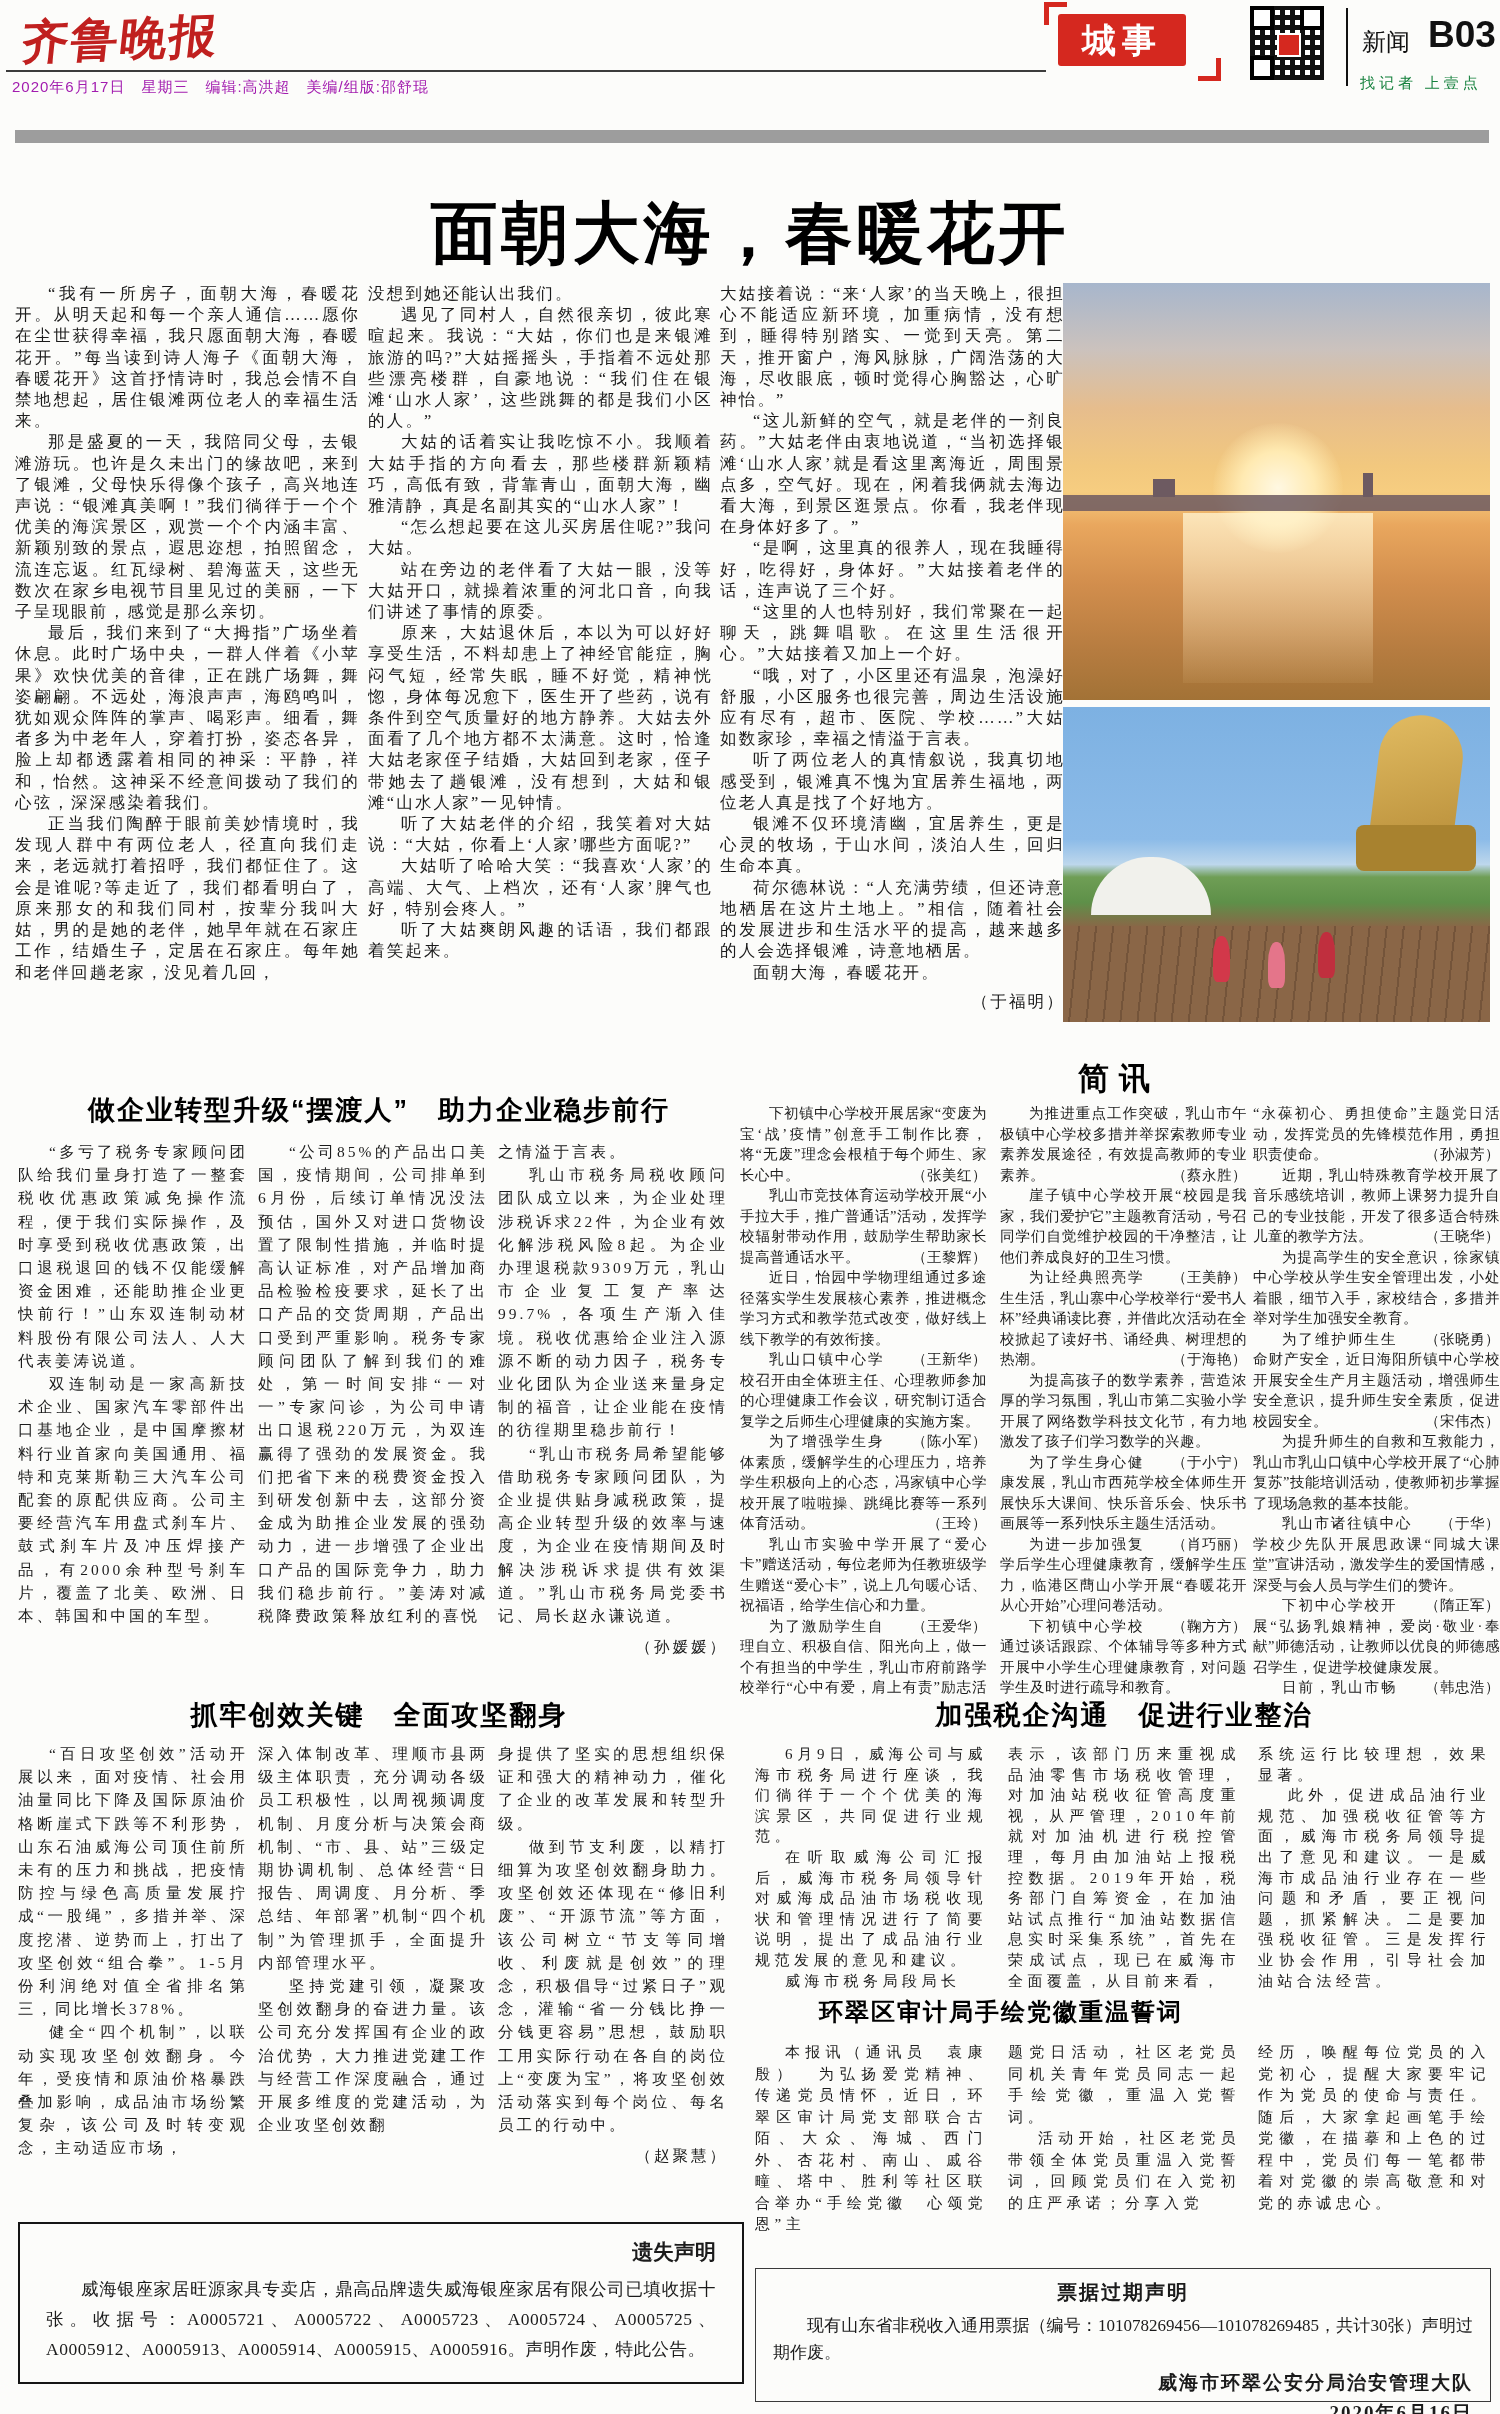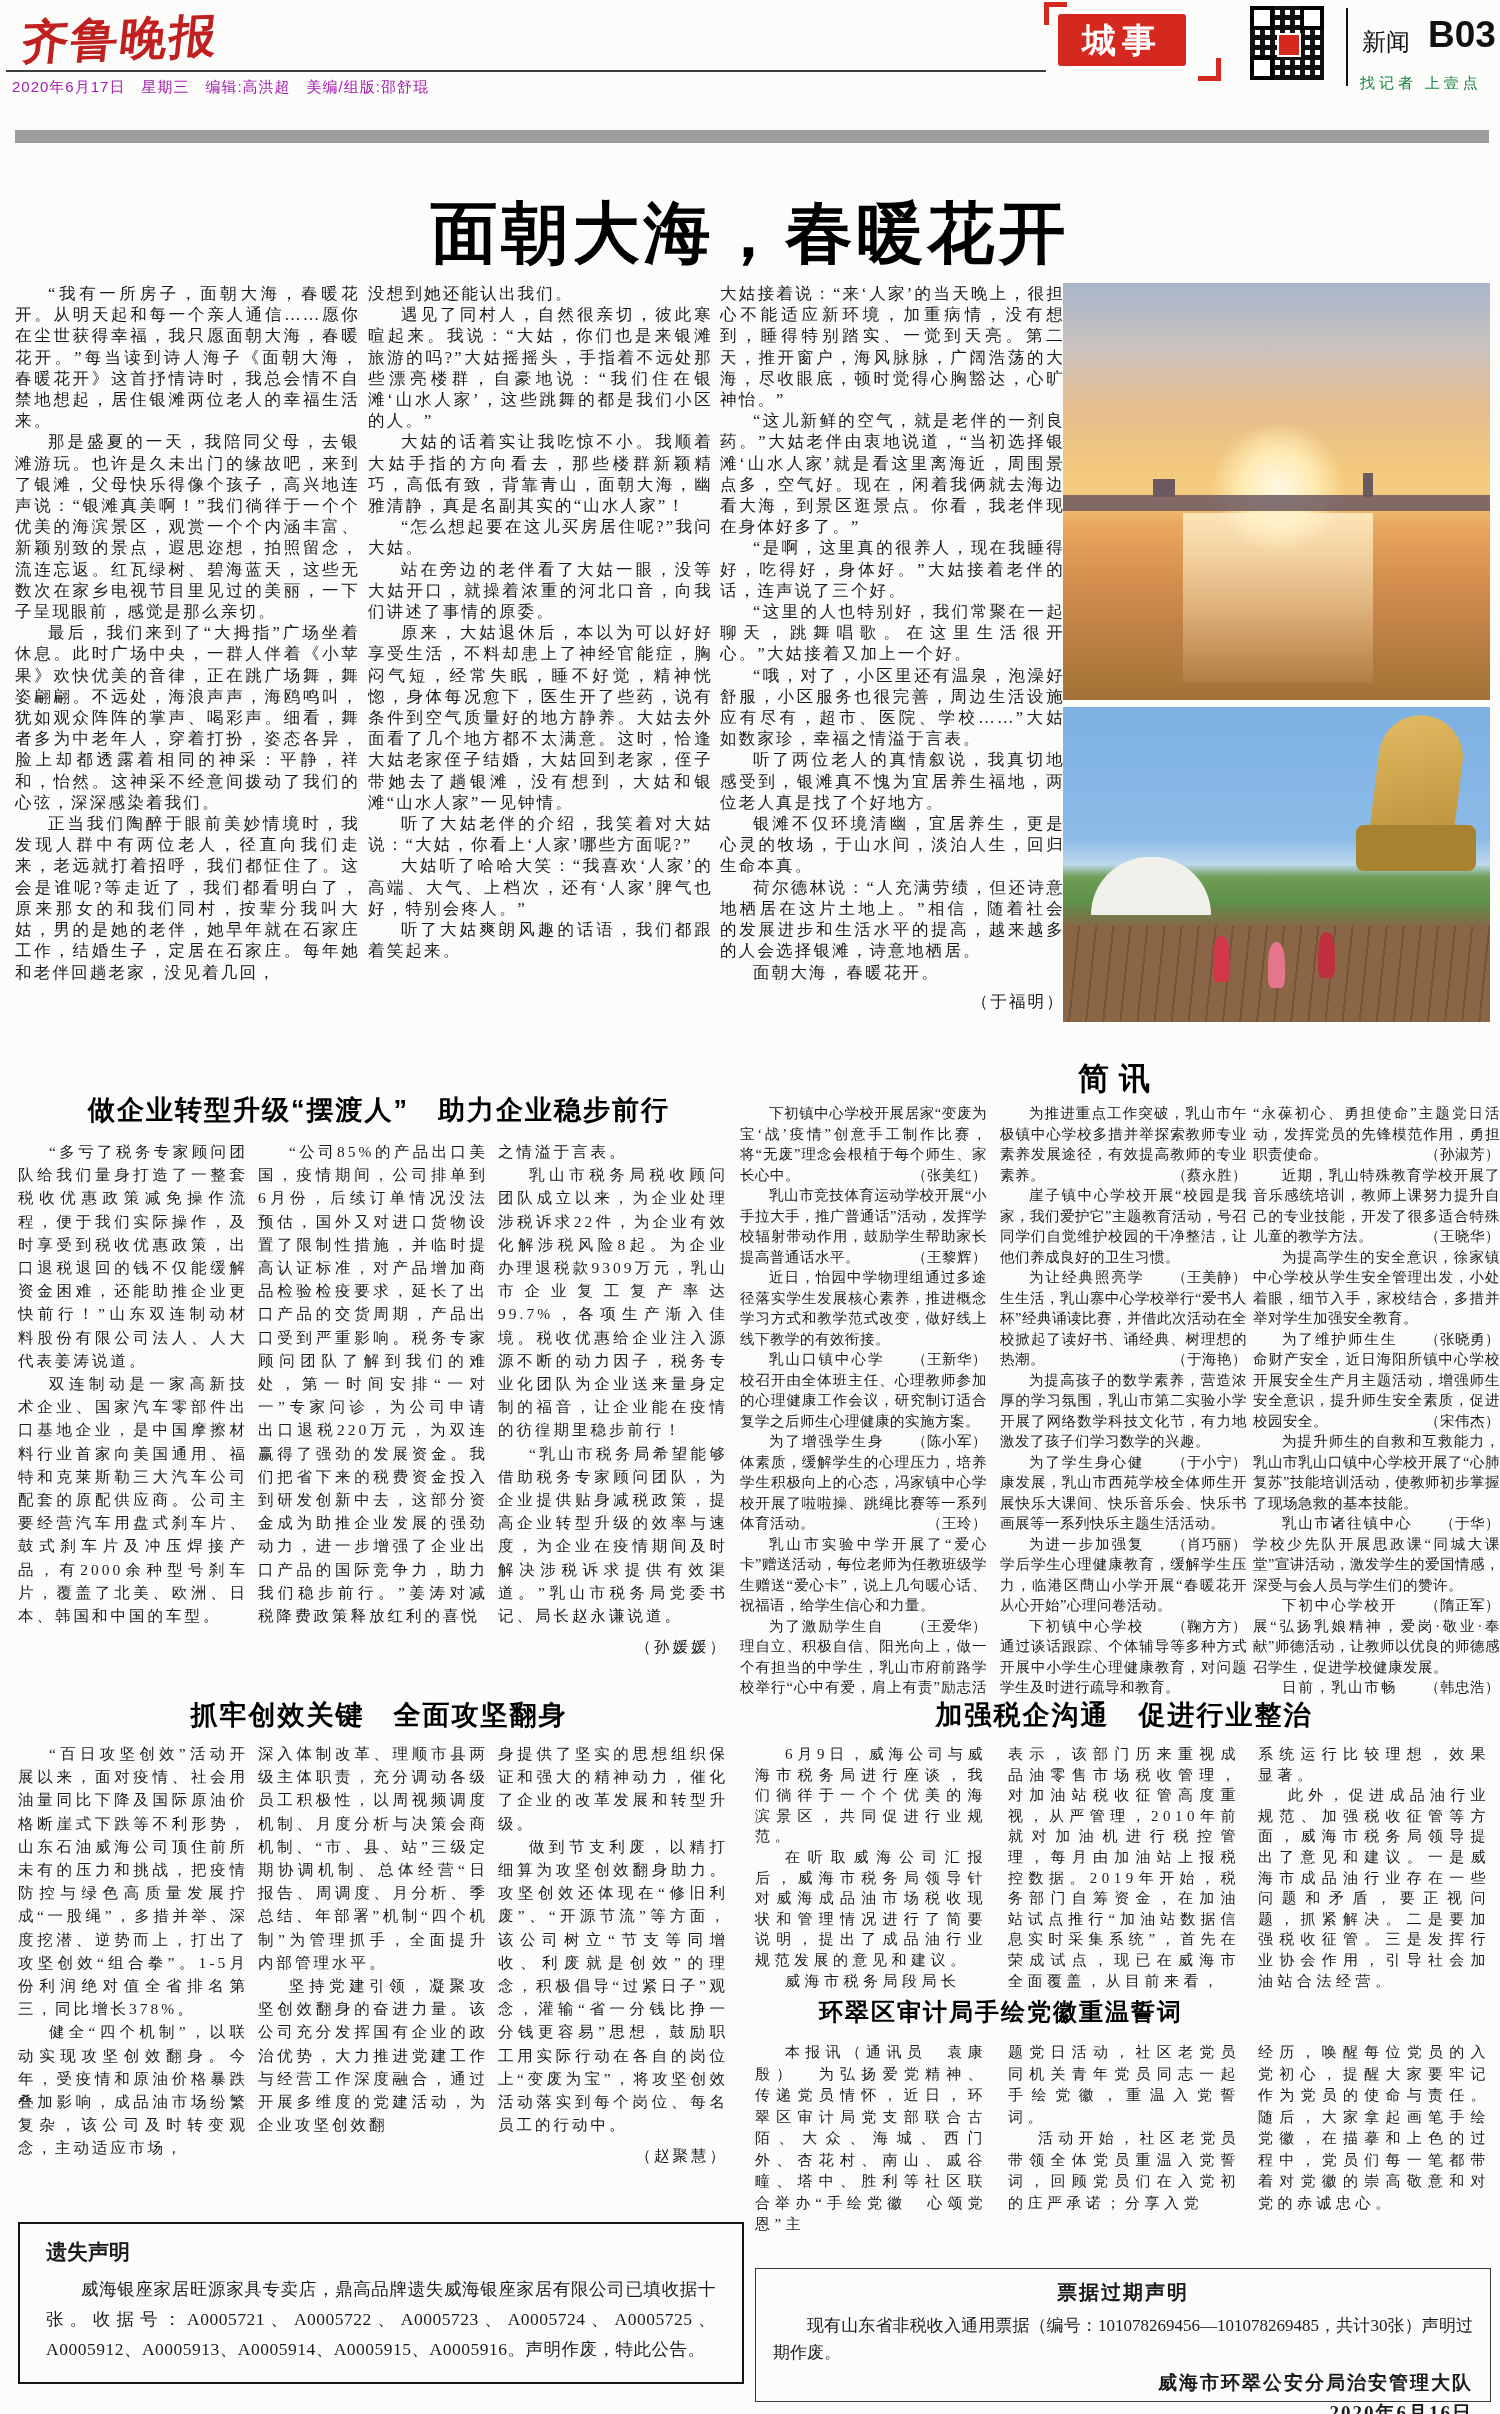--- a/index.html
+++ b/index.html
@@ -73,21 +73,21 @@
   .t1-c1{left:18px;}.t1-c2{left:258px;}.t1-c3{left:498px;}
   .b-col{top:1103px;width:247px;height:596px;font-size:14.5px;line-height:20.5px;letter-spacing:.5px;overflow:hidden;}
   .b-c1{left:740px;}.b-c2{left:1000px;}.b-c3{left:1253px;}
   .oil-col{top:1742px;width:230px;height:460px;font-size:15.5px;line-height:23.2px;letter-spacing:3px;overflow:hidden;}
   .o-c1{left:18px;}.o-c2{left:258px;}.o-c3{left:498px;}
   .t2-col{top:1744px;width:232px;height:248px;font-size:15px;line-height:20.6px;letter-spacing:4.5px;overflow:hidden;}
   .t2-c1{left:755px;}.t2-c2{left:1008px;}.t2-c3{left:1258px;}
   .p-col{top:2042px;width:232px;height:218px;font-size:15px;line-height:21.5px;letter-spacing:4.5px;overflow:hidden;}
   
   .lost-box{left:18px;top:2222px;width:670px;height:142px;border:2px solid #151515;padding:8px 26px;}
-  .lost-box h3{margin:6px 0 8px;text-align:left;font-size:21px;font-family:Liberation Serif, serif;}
+  .lost-box h3{margin:6px 0 8px;text-align:right;font-size:21px;font-family:Liberation Serif, serif;}
   .lost-box p{margin:0;font-size:17.5px;line-height:30px;text-indent:2em;text-align:justify;letter-spacing:.5px;}
   .exp-box{left:755px;top:2268px;width:700px;height:120px;border:1px solid #3a3a3a;padding:6px 17px;}
   .exp-box h3{margin:4px 0 6px;text-align:center;font-size:20px;font-family:"Liberation Sans",sans-serif;letter-spacing:2px;}
   .exp-box p{margin:0;font-size:17px;line-height:27px;text-indent:2em;text-align:justify;}
   .exp-sign{text-align:right;font-size:19px;font-weight:600;letter-spacing:2px;margin-top:4px;}
 </style>
 </head>
 <body>
 
 <div class="page">

